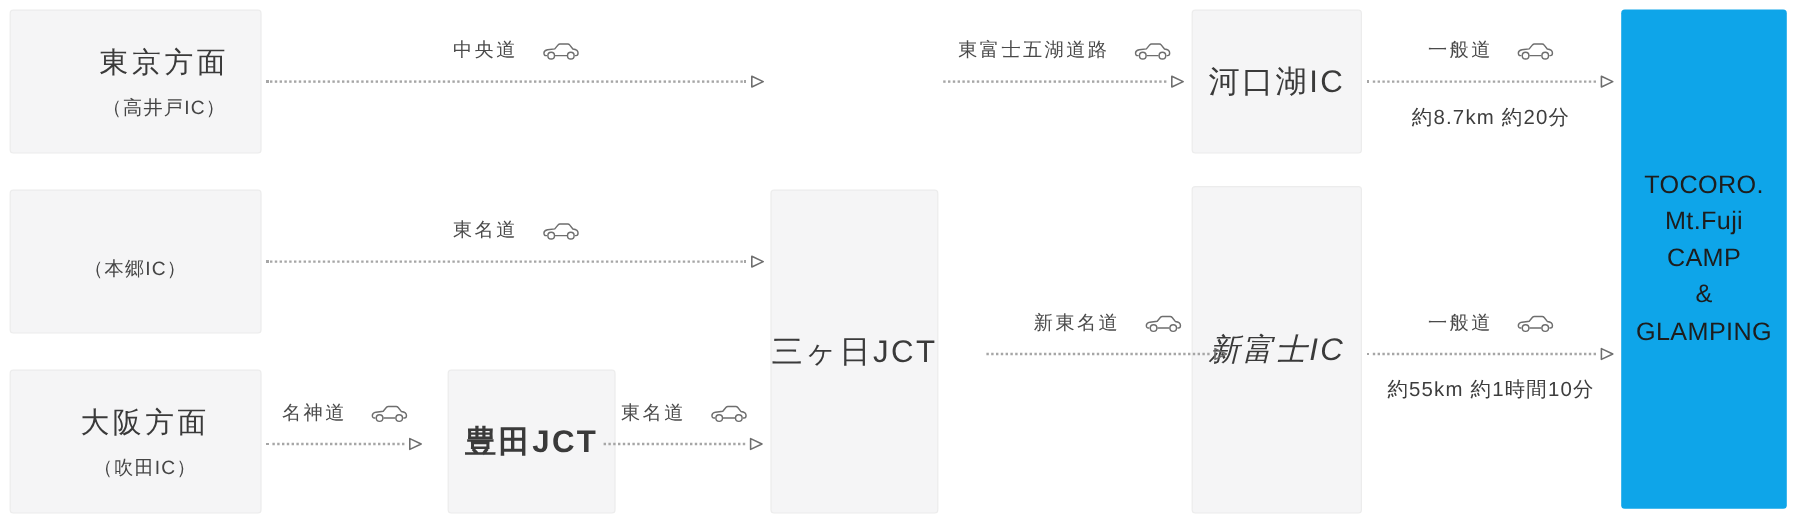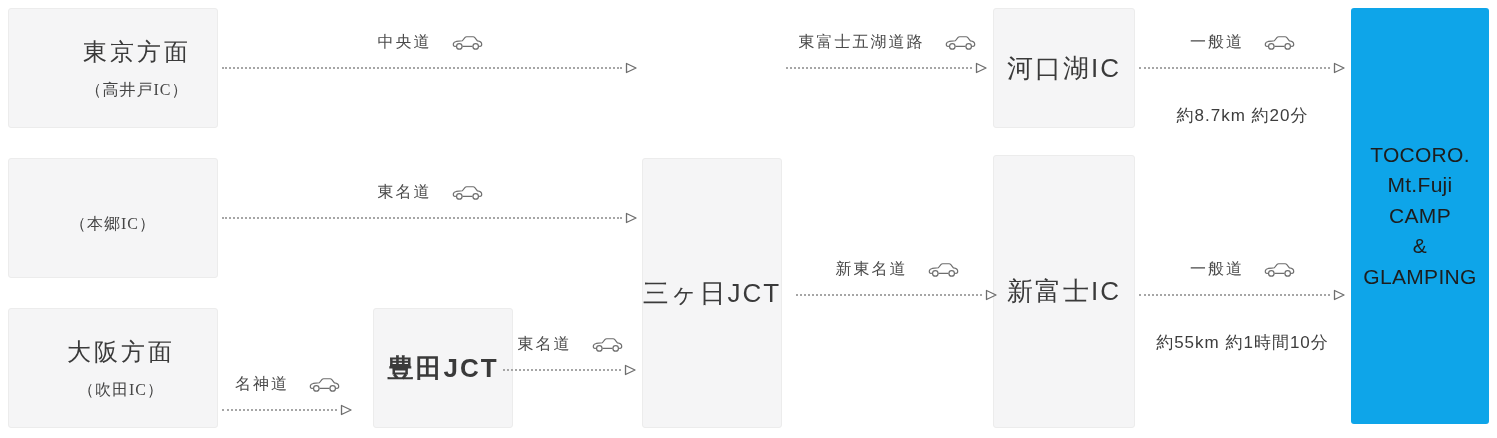--- a/index.html
+++ b/index.html
@@ -6,35 +6,35 @@
   body{font-family:"Liberation Sans","DejaVu Sans",sans-serif;color:#3a3a3a;}
   .canvas{position:relative;width:1497px;height:438px;background:#ffffff;overflow:hidden;}
 
   
   .node{
     position:absolute;box-sizing:border-box;
     display:flex;flex-direction:column;align-items:center;justify-content:center;
     background:#f5f5f6;border:1px solid #ececec;border-radius:3px;
   }
   .node-title{font-size:24px;letter-spacing:3px;color:#3a3a3a;white-space:nowrap;}
-  .node-sub{font-size:16px;letter-spacing:1px;margin-top:12px;color:#454545;white-space:nowrap;font-family:Liberation Serif, serif;}
+  .node-sub{font-size:16px;letter-spacing:1px;margin-top:12px;color:#454545;white-space:nowrap;}
   .jct .node-title{font-size:26px;letter-spacing:2px;}
   .dest{
     background:#0ea5e9;border:none;color:#1d1d1d;
     font-size:21px;line-height:1.45;text-align:center;letter-spacing:.3px;
   }
 
   
   .route{position:absolute;display:flex;flex-direction:column;align-items:center;}
   .label-row{display:flex;align-items:center;gap:20px;height:22px;margin-bottom:8px;
              font-size:16px;letter-spacing:2px;color:#4a4a4a;white-space:nowrap;}
   .line-row{width:100%;display:flex;align-items:center;height:14px;}
   .dots{flex:1;height:0;border-top:2px dotted #a6a6a6;}
   .head{flex:none;margin-left:2px;}
-  .note{margin-top:29px;font-size:17px;letter-spacing:1px;color:#3d3d3d;white-space:nowrap;}
+  .note{margin-top:11px;font-size:17px;letter-spacing:1px;color:#3d3d3d;white-space:nowrap;}
   .car{flex:none;}
 </style>
 </head>
 <body>
 
 <div class="canvas">
 
   <div class="node" style="left:8px;top:8px;width:210px;height:120px;padding-left:48px;">
     <div class="node-title">東京方面</div>
     <div class="node-sub">（高井戸IC）</div>
@@ -50,21 +50,21 @@
   <div class="node jct" style="left:373px;top:308px;width:140px;height:120px;font-weight:bold;">
     <div class="node-title">豊田JCT</div>
   </div>
   <div class="node jct" style="left:642px;top:158px;width:140px;height:270px;">
     <div class="node-title">三ヶ日JCT</div>
   </div>
 
   <div class="node jct" style="left:993px;top:8px;width:142px;height:120px;">
     <div class="node-title">河口湖IC</div>
   </div>
-  <div class="node jct" style="left:993px;top:155px;width:142px;height:273px;">
+  <div class="node jct" style="left:993px;top:155px;width:142px;height:273px;font-style:italic;">
     <div class="node-title">新富士IC</div>
   </div>
 
   <div class="node dest" style="left:1351px;top:8px;width:138px;height:416px;">
     <div>TOCORO.</div>
     <div>Mt.Fuji</div>
     <div>CAMP</div>
     <div>&amp;</div>
     <div>GLAMPING</div>
   </div>
@@ -131,21 +131,21 @@
         </svg>
     </div>
     <div class="line-row">
       <div class="dots"></div>
       <svg class="head" viewBox="0 0 14 14" width="14" height="14">
           <path d="M2.5 2.5 L12 7 L2.5 11.5 Z" fill="none" stroke="#6e6e6e" stroke-width="1.3" stroke-linejoin="round"></path>
         </svg>
     </div>
   </div>
 
-  <div class="route" style="left:222px;top:333px;width:131px;margin-top:40px;">
+  <div class="route" style="left:222px;top:333px;width:131px;">
     <div class="label-row">
       <span>名神道</span>
       <svg class="car" viewBox="0 0 36 19" width="31" height="17">
           <path d="M4.5 14 L3.5 14 Q1.5 14 1.5 11.5 Q1.5 9 5 8.3 L12 7.5 L15.2 3.6 Q15.9 2.8 17 2.8 L24.5 2.8 Q25.7 2.8 26.5 3.8 L29.5 7.6 Q34.5 8.2 34.5 11.5 Q34.5 14 32.5 14 L31.5 14 M12.2 14 L23.8 14" fill="none" stroke="#6e6e6e" stroke-width="1.4"></path>
           <circle cx="8.5" cy="14" r="3.2" fill="none" stroke="#6e6e6e" stroke-width="1.4"></circle>
           <circle cx="27.5" cy="14" r="3.2" fill="none" stroke="#6e6e6e" stroke-width="1.4"></circle>
         </svg>
     </div>
     <div class="line-row">
       <div class="dots"></div>
@@ -165,21 +165,21 @@
         </svg>
     </div>
     <div class="line-row">
       <div class="dots"></div>
       <svg class="head" viewBox="0 0 14 14" width="14" height="14">
           <path d="M2.5 2.5 L12 7 L2.5 11.5 Z" fill="none" stroke="#6e6e6e" stroke-width="1.3" stroke-linejoin="round"></path>
         </svg>
     </div>
   </div>
 
-  <div class="route" style="left:796px;top:258px;width:202px;">
+  <div class="route" style="left:822px;top:258px;width:202px;">
     <div class="label-row">
       <span>新東名道</span>
       <svg class="car" viewBox="0 0 36 19" width="31" height="17">
           <path d="M4.5 14 L3.5 14 Q1.5 14 1.5 11.5 Q1.5 9 5 8.3 L12 7.5 L15.2 3.6 Q15.9 2.8 17 2.8 L24.5 2.8 Q25.7 2.8 26.5 3.8 L29.5 7.6 Q34.5 8.2 34.5 11.5 Q34.5 14 32.5 14 L31.5 14 M12.2 14 L23.8 14" fill="none" stroke="#6e6e6e" stroke-width="1.4"></path>
           <circle cx="8.5" cy="14" r="3.2" fill="none" stroke="#6e6e6e" stroke-width="1.4"></circle>
           <circle cx="27.5" cy="14" r="3.2" fill="none" stroke="#6e6e6e" stroke-width="1.4"></circle>
         </svg>
     </div>
     <div class="line-row">
       <div class="dots"></div>

